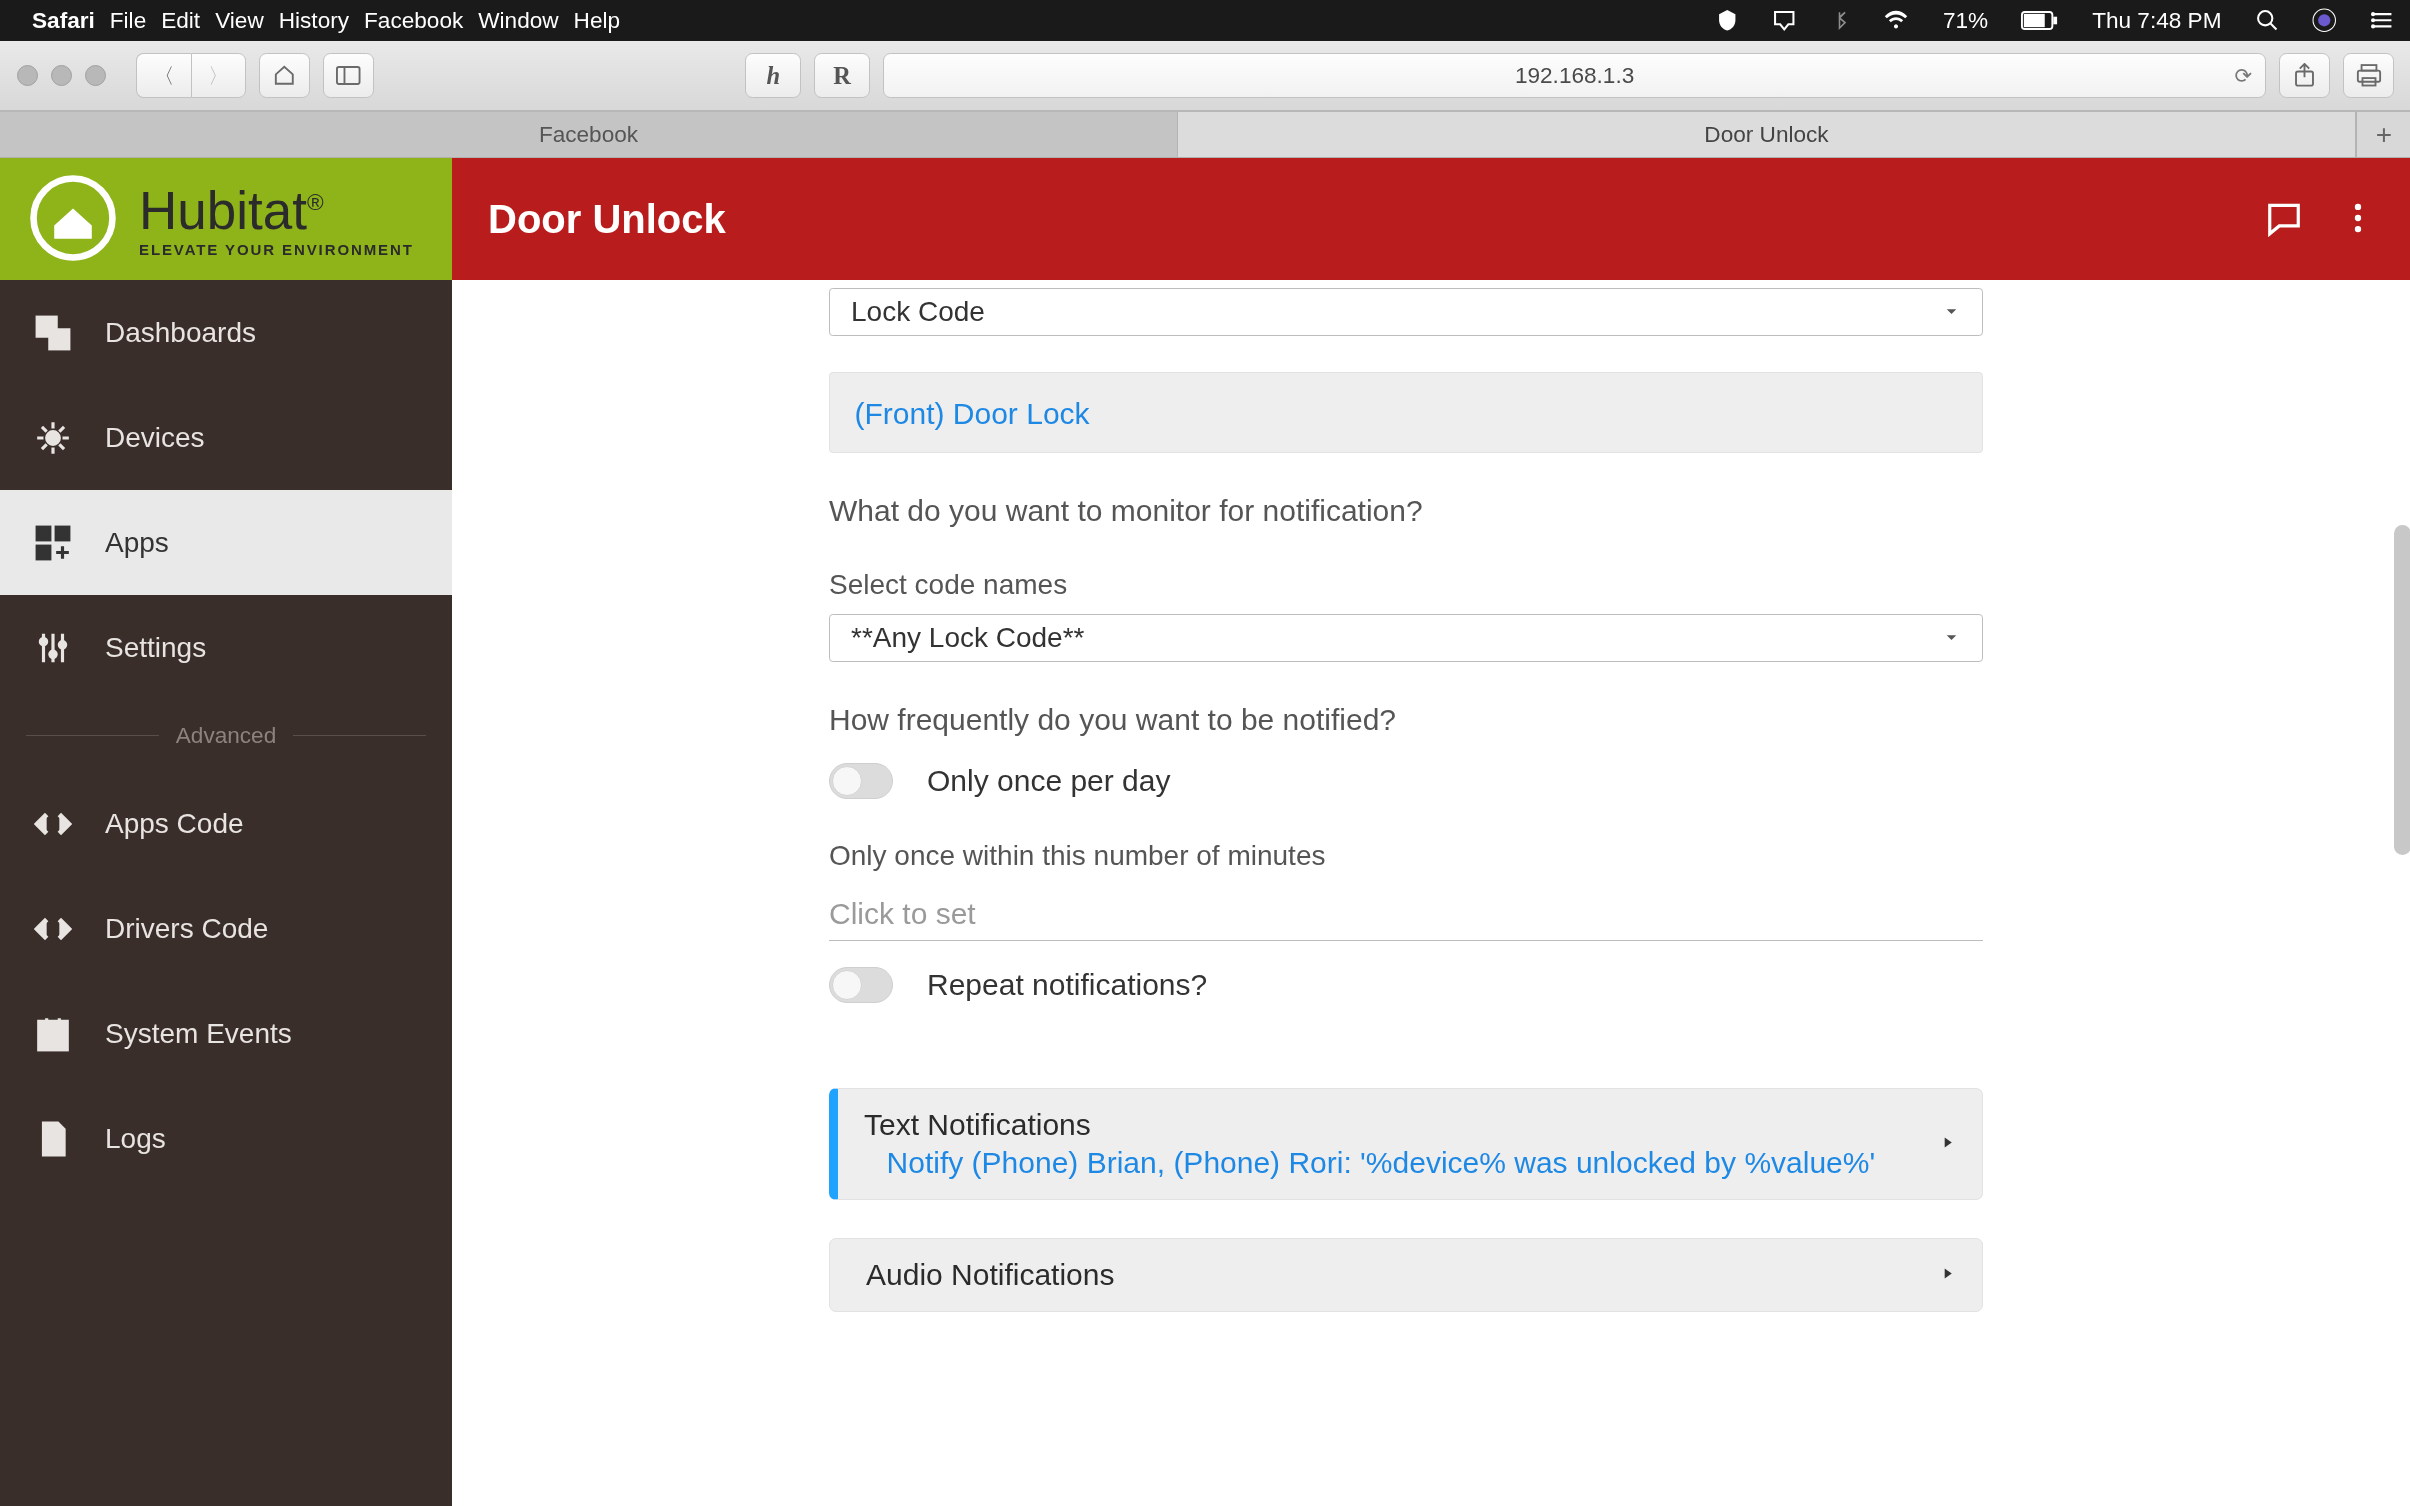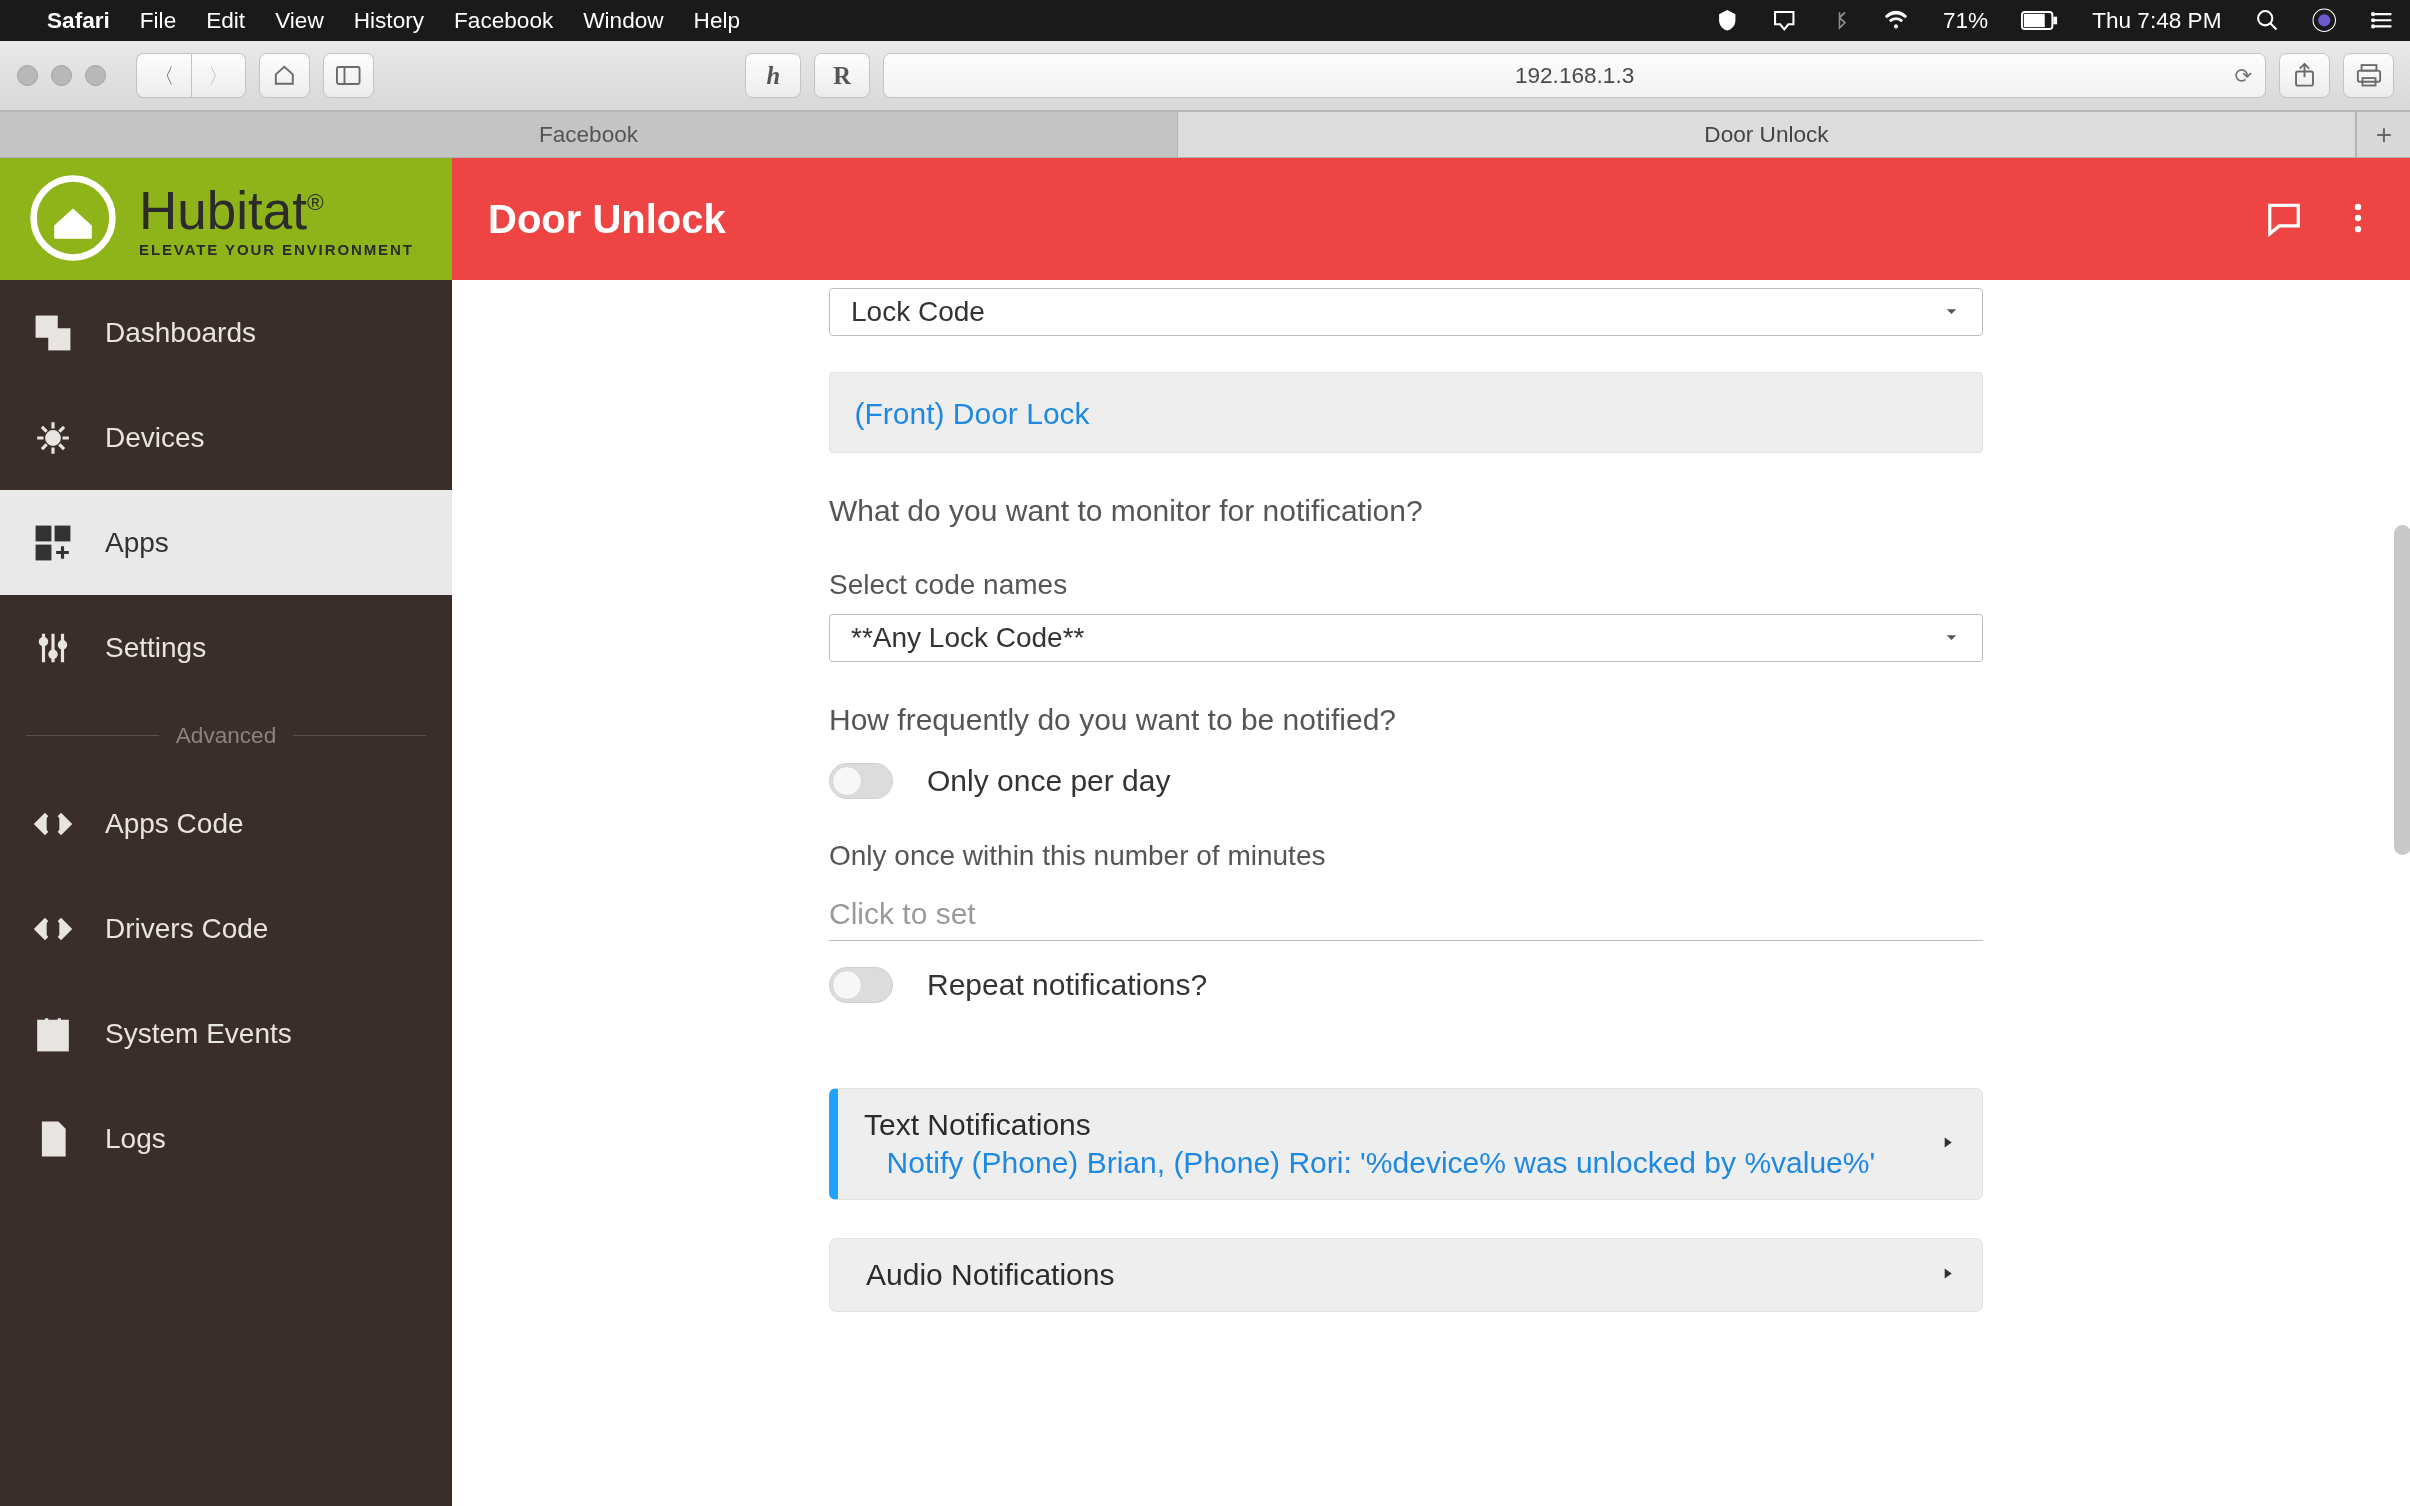--- a/index.html
+++ b/index.html
@@ -1,20 +1,20 @@
 <!DOCTYPE html>
 <html style="font-size:15px"><head>
 <meta charset="utf-8">
 <style>
   * { box-sizing: border-box; margin: 0; padding: 0; }
   html, body { width: 2411px; height: 1507px; font-family: -apple-system, BlinkMacSystemFont, "Helvetica Neue", Arial, sans-serif; overflow: hidden; background:#fff; }
   
   
   .mac-menubar { height: 41px; background:#1a1a1a; color:#fff; display:flex; align-items:center; padding:0 17px; font-size:22.6px; }
-  .mac-menubar .mm-left { display:flex; align-items:center; gap:30px; }
+  .mac-menubar .mm-left { display:flex; align-items:center; gap:15px; }
   .mac-menubar .mm-right { margin-left:auto; display:flex; align-items:center; gap:33px; }
   .mac-menubar .apple { font-size:24.5px; }
   .mac-menubar .bold { font-weight:700; }
   .mac-menubar .status-icon { display:inline-flex; align-items:center; }
   .mac-menubar svg { fill:#fff; }
   
   
   .safari-toolbar { height:70px; background: linear-gradient(#e9e9e9,#d8d8d8); border-bottom:0.9px solid #b7b7b7; display:flex; align-items:center; padding:0 17px; gap:13px; }
   .traffic { display:flex; gap:13px; margin-right:17px; }
   .traffic span { width:21px; height:21px; border-radius:50%; background:#b8b8b8; border:0.9px solid #a0a0a0; display:inline-block; }
@@ -29,21 +29,21 @@
   
   .tab-strip { height:47px; background:#d2d2d2; border-top:0.9px solid #b7b7b7; border-bottom:0.9px solid #b0b0b0; display:flex; }
   .tab { flex:1; display:flex; align-items:center; justify-content:center; border-right:0.9px solid #b4b4b4; color:#444; font-size:22.6px; }
   .tab.inactive { background:#c4c4c4; color:#555;}
   .tab.active { background:#dcdcdc; }
   .tab-add { width:55px; display:flex; align-items:center; justify-content:center; background:#d8d8d8; border-left:0.9px solid #b4b4b4; color:#666; font-size:28px;}
   
   
   .app { position:relative; height:calc(1507px - 41px - 70px - 47px - 66px); display:flex; }
   
-  .header { height:122px; background:#ef4444; color:#fff; display:flex; align-items:center; }
+  .header { height:122px; background:#b91c1c; color:#fff; display:flex; align-items:center; }
   .logo { width:452px; height:122px; background:#8fb41a; display:flex; align-items:center; gap:19px; padding-left:26px; }
   .logo-mark svg { width:94px; height:94px; }
   .logo-text { color:#2b2b2b; }
   .logo-text .t1 { font-size:53px; font-weight:400; letter-spacing:0px; }
   .logo-text .t2 { font-size:15px; letter-spacing:1.9px; font-weight:600;}
   .header-title { font-size:40px; font-weight:700; padding-left:36px;}
   .header-actions { margin-left:auto; display:flex; gap:36px; padding-right:34px; color:#fff;}
   .header-actions svg { width:38px; height:38px; fill:#fff;}
   
   .sidebar { width:452px; background:#3a2e2a; color:#e8e4e1; }

